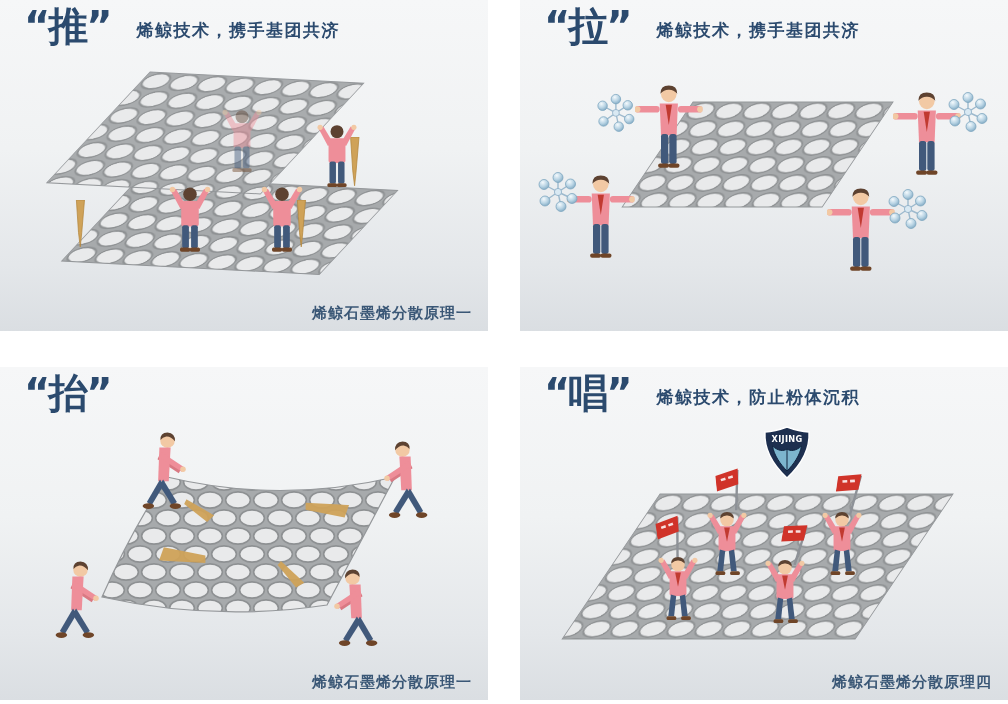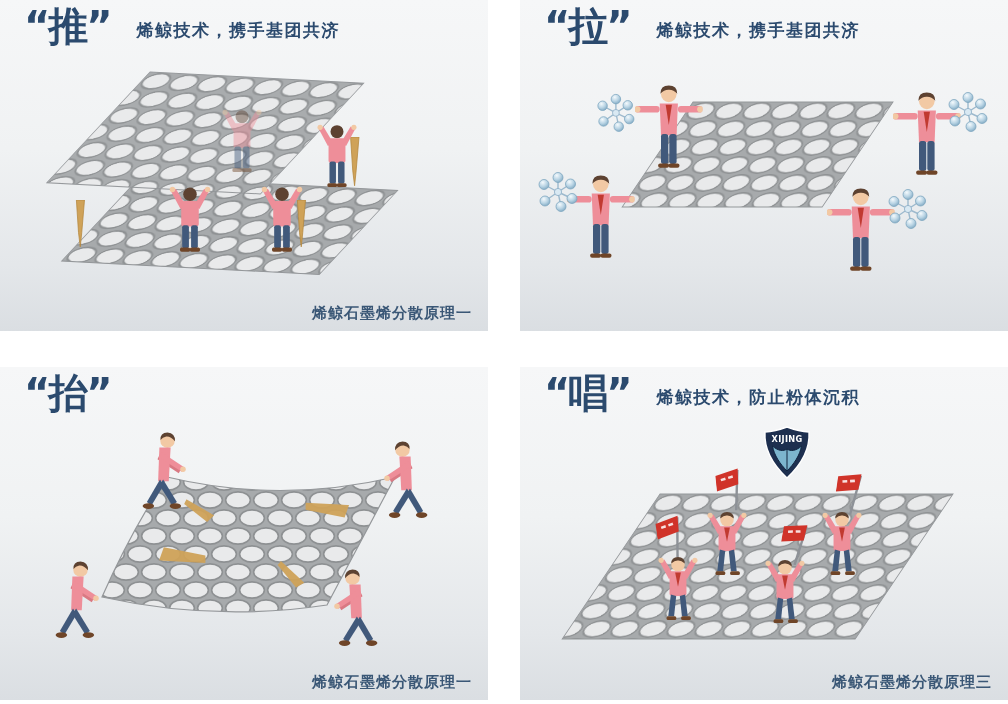--- a/index.html
+++ b/index.html
@@ -238,16 +238,16 @@
       </g>
       <use href="#flag" width="20" height="30" transform="translate(194,52) rotate(-8) scale(1.5)"></use>
       <use href="#flag" width="20" height="30" transform="translate(318,52) rotate(6) scale(1.5)"></use>
       <use href="#man-cheer" width="40" height="52" transform="translate(181,89) scale(1.3)"></use>
       <use href="#man-cheer" width="40" height="52" transform="translate(296,89) scale(1.3)"></use>
       <use href="#flag" width="20" height="30" transform="translate(134,100) rotate(-10) scale(1.5)"></use>
       <use href="#flag" width="20" height="30" transform="translate(264,102) rotate(8) scale(1.5)"></use>
       <use href="#man-cheer" width="40" height="52" transform="translate(132,134) scale(1.3)"></use>
       <use href="#man-cheer" width="40" height="52" transform="translate(239,137) scale(1.3)"></use>
     </svg>
-    <div class="caption">烯鲸石墨烯分散原理三</div>
+    <div class="caption">烯鲸石墨烯分散原理四</div>
   </div>
 
 </div>
 
 </body></html>

